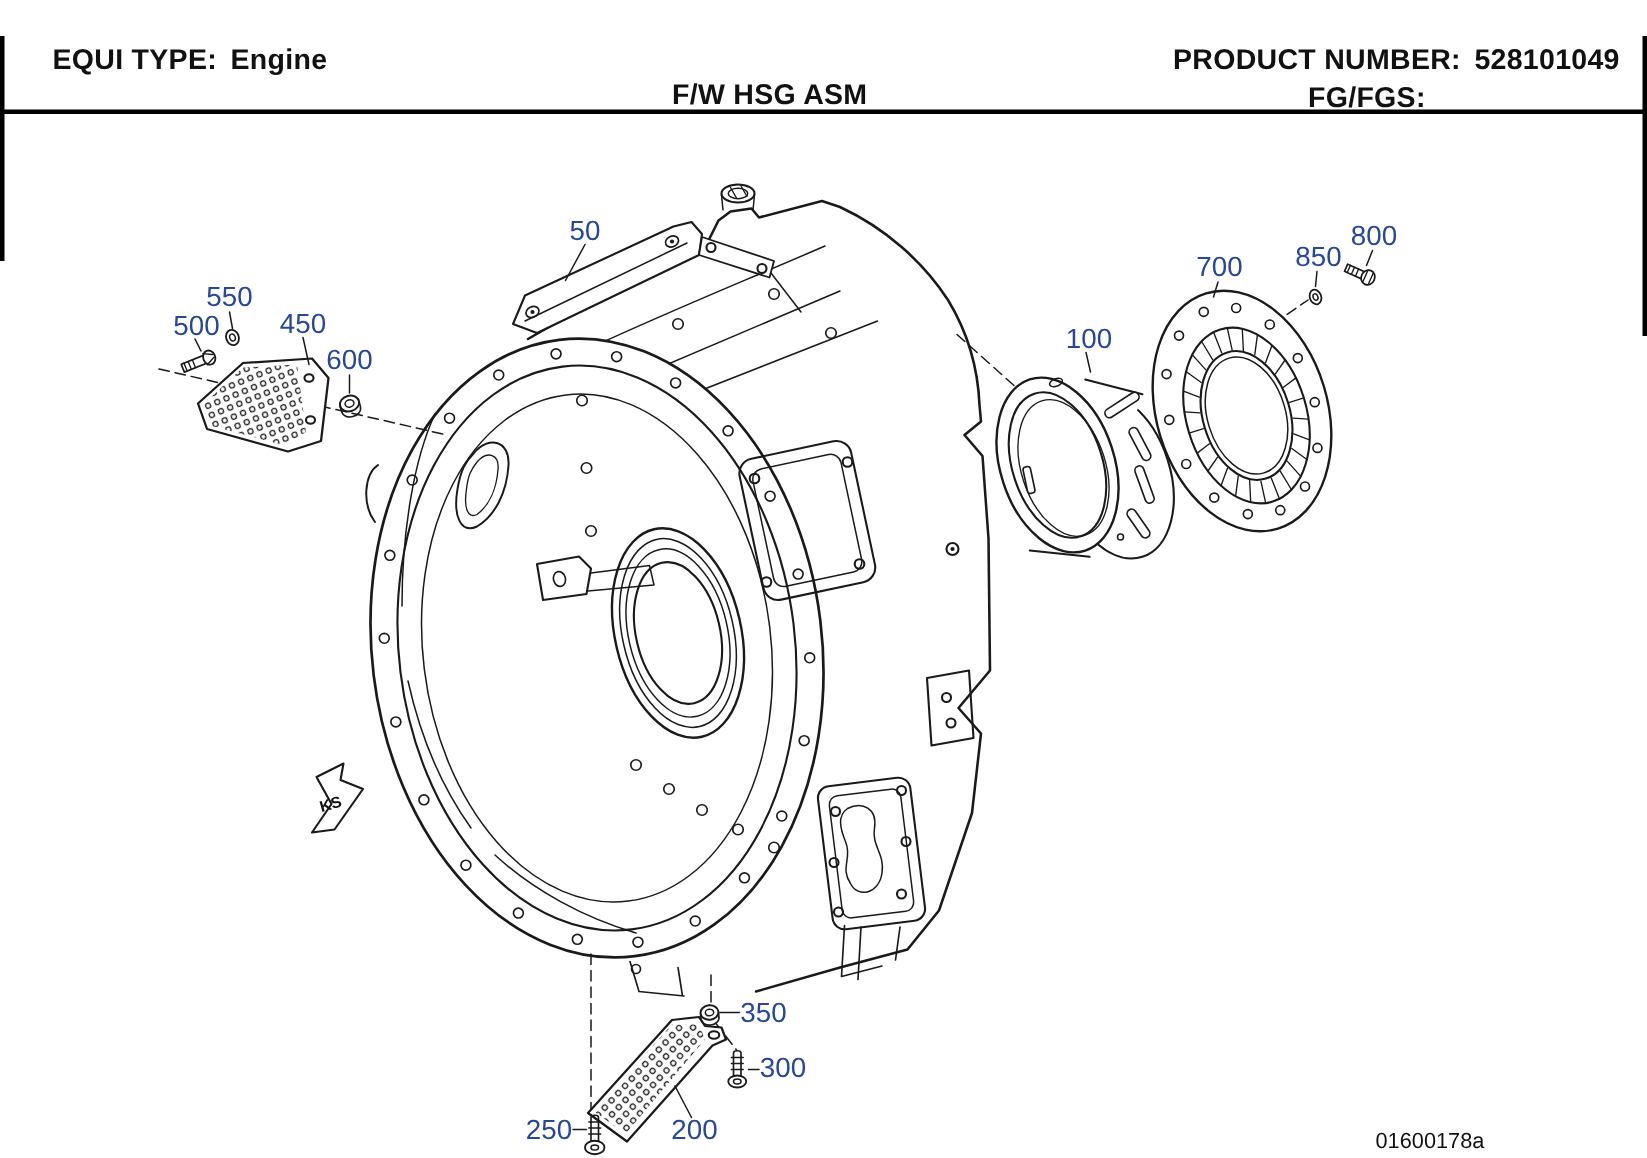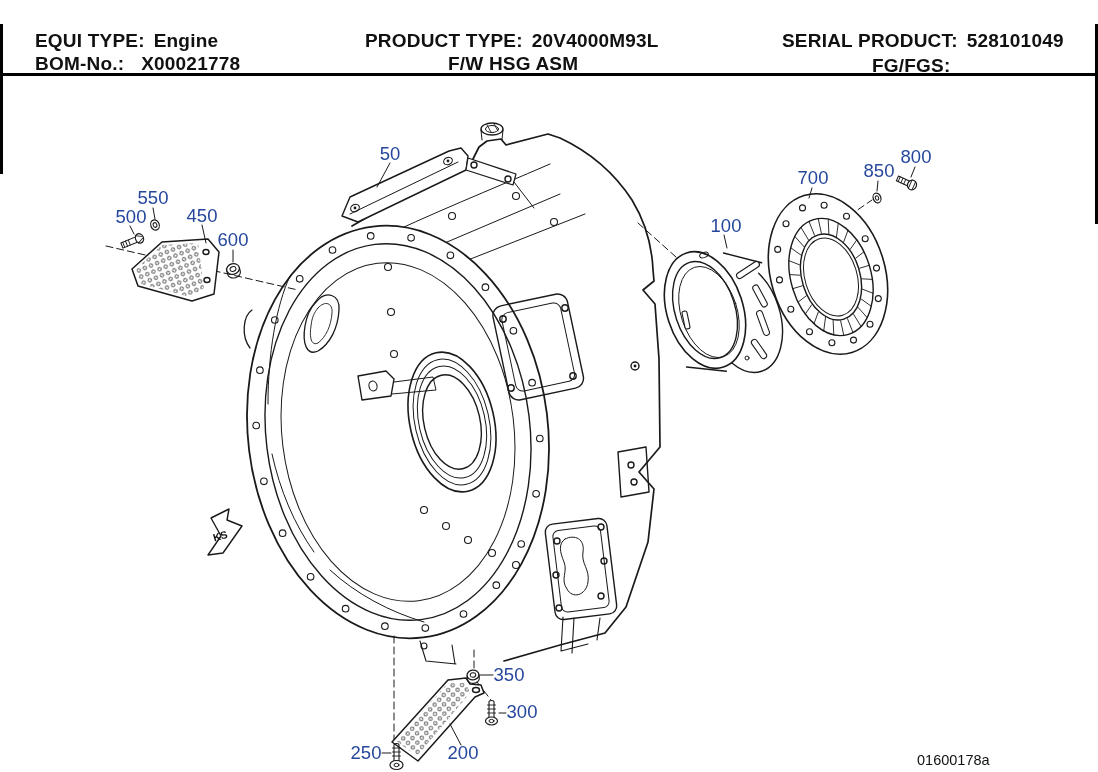--- a/index.html
+++ b/index.html
@@ -16,23 +16,21 @@
   .callout{font-family:"Liberation Sans",sans-serif;font-size:18.5px;fill:var(--callout,#26479c);}
   .ks-text{font-family:"Liberation Sans",sans-serif;font-size:10.5px;font-weight:700;fill:#111;}
   .dwgno{font-family:"Liberation Sans",sans-serif;font-size:14.5px;fill:#111;}
 </style>
 </head>
 <body>
 
 <div class="page">
 
   <div class="hdr-item" style="left:35px;top:6px"><span>EQUI TYPE:</span><span class="val">Engine</span></div>
-  <div class="hdr-item" style="left:365px;top:6px"><span>PRODUCT TYPE:</span><span class="val">20V4000M93L</span></div>
-  <div class="hdr-item" style="left:782px;top:6px"><span>SERIAL PRODUCT:</span><span class="val">528101049</span></div>
-  <div class="hdr-item" style="left:35px;top:29px"><span>BOM-No.:</span><span class="val-wide">X00021778</span></div>
+  <div class="hdr-item" style="left:782px;top:6px"><span>PRODUCT NUMBER:</span><span class="val">528101049</span></div>
   <div class="hdr-item" style="left:448px;top:29px">F/W HSG ASM</div>
   <div class="hdr-item" style="left:872px;top:31px">FG/FGS:</div>
   <div class="rule"></div>
   <div class="edge-left"></div>
   <div class="edge-right"></div>
 
   <svg id="diagram-svg" width="1098" height="772" viewBox="0 0 1098 772">
     <defs>
       <pattern id="perf1" width="6.6" height="6.6" patternUnits="userSpaceOnUse" patternTransform="rotate(-22)">
         <circle cx="3.3" cy="3.3" r="1.7" fill="none" stroke="#1a1a1a" stroke-width="0.8"></circle>

